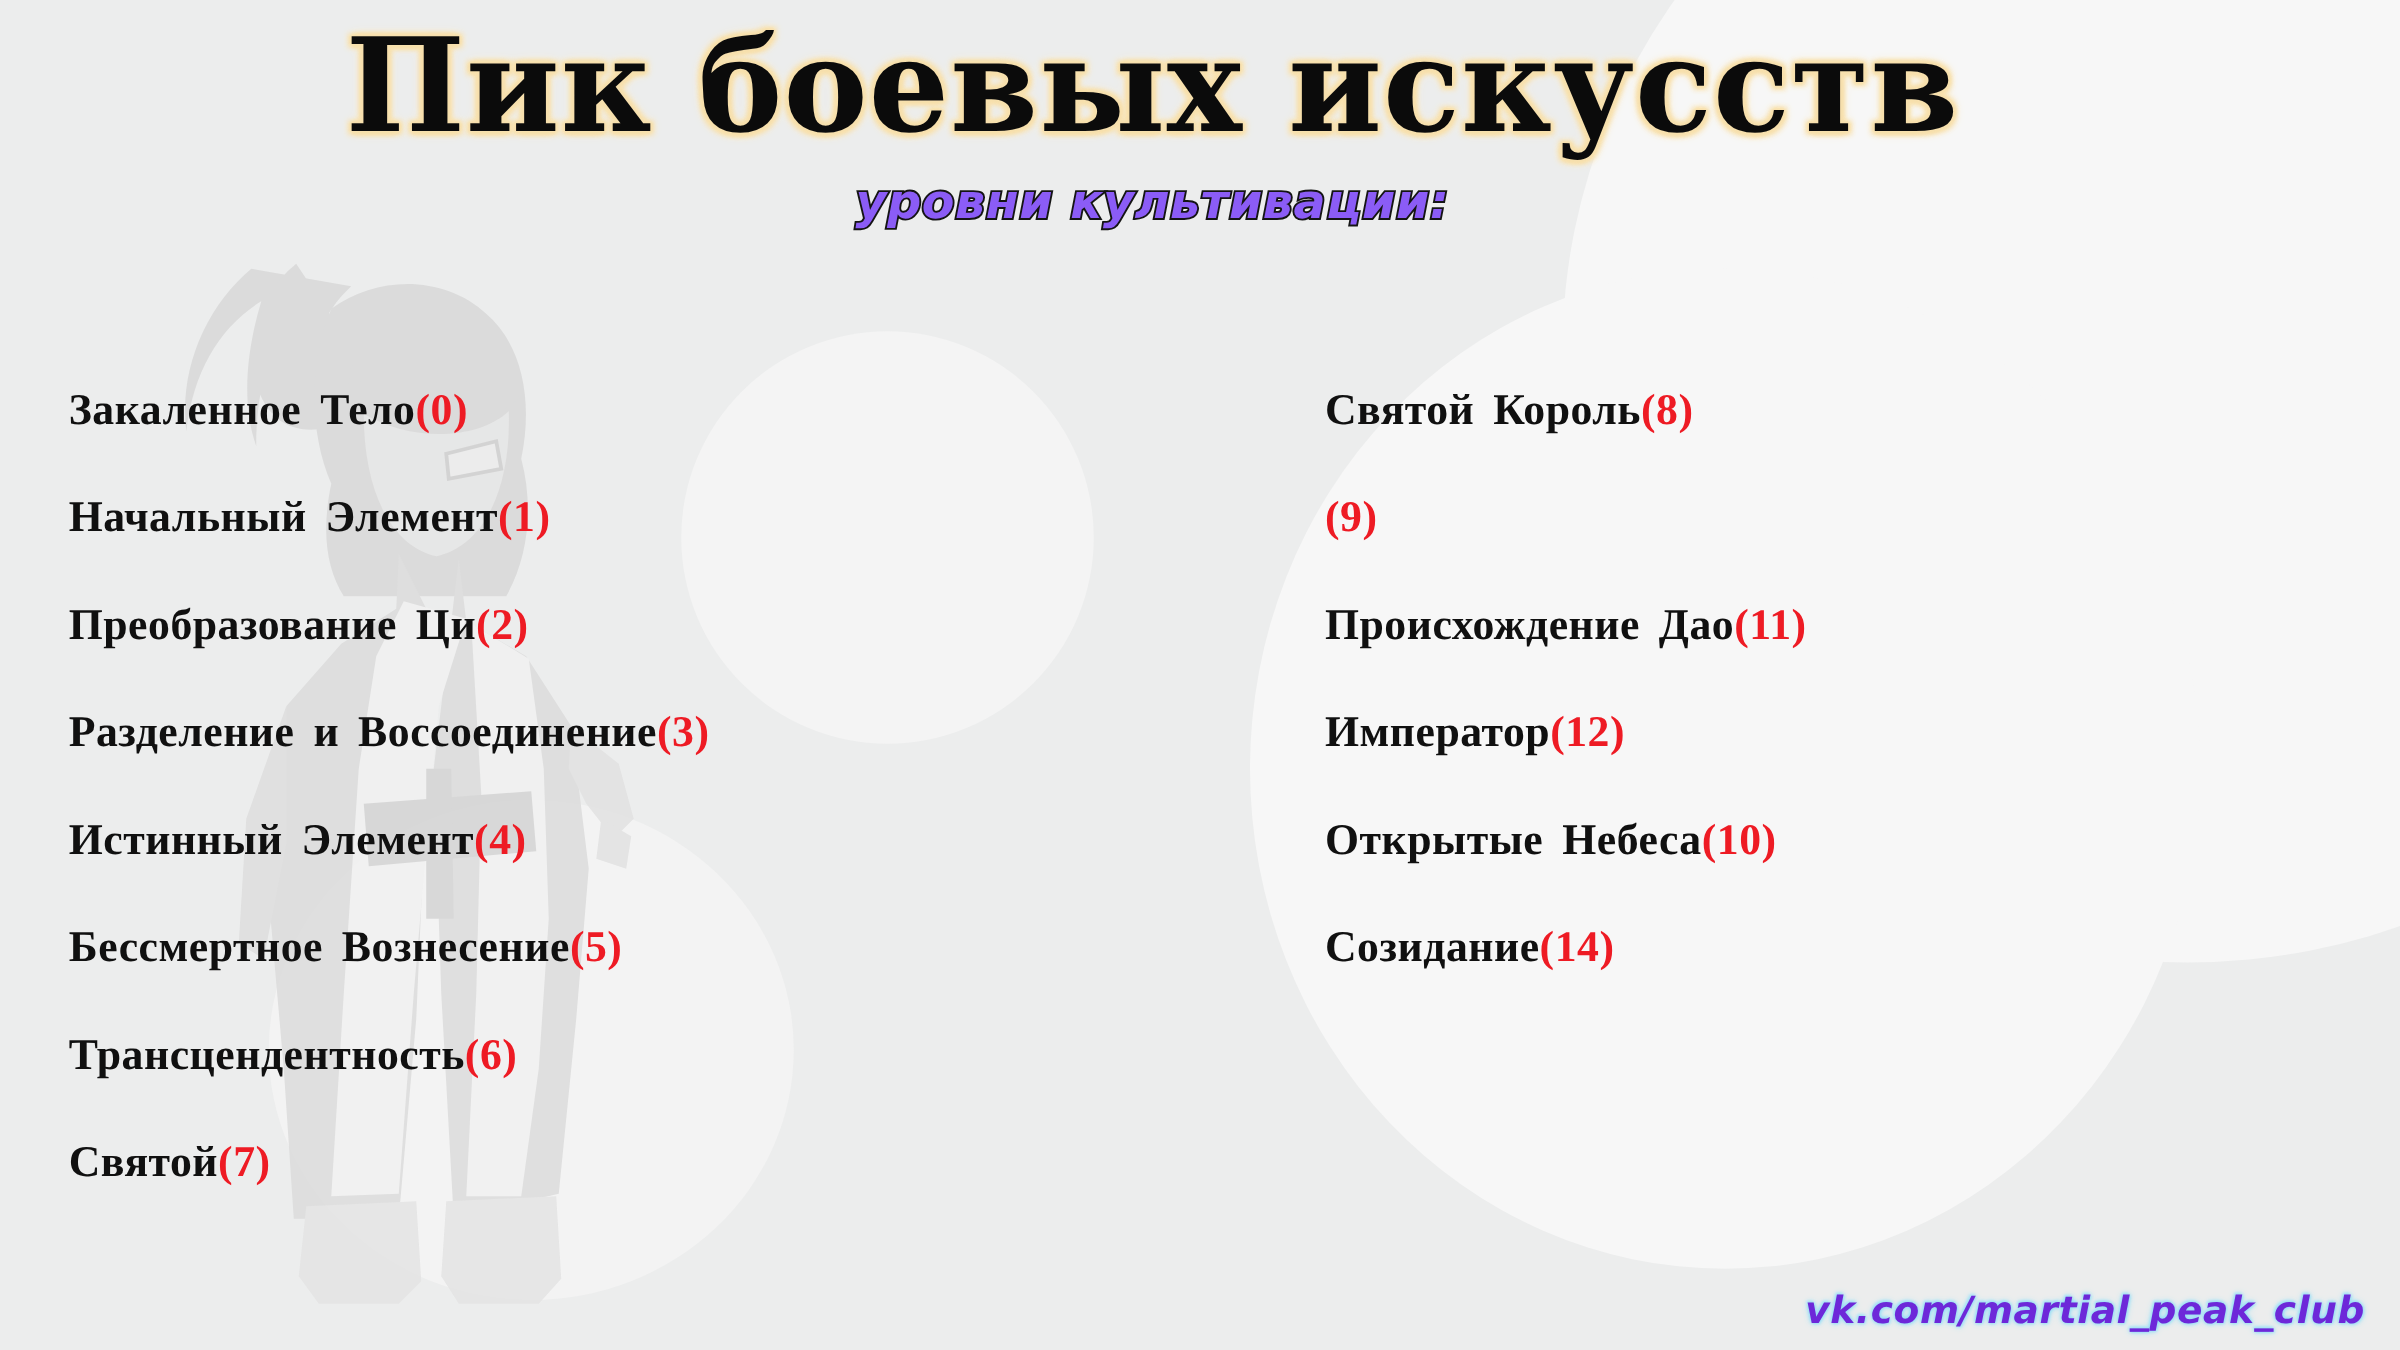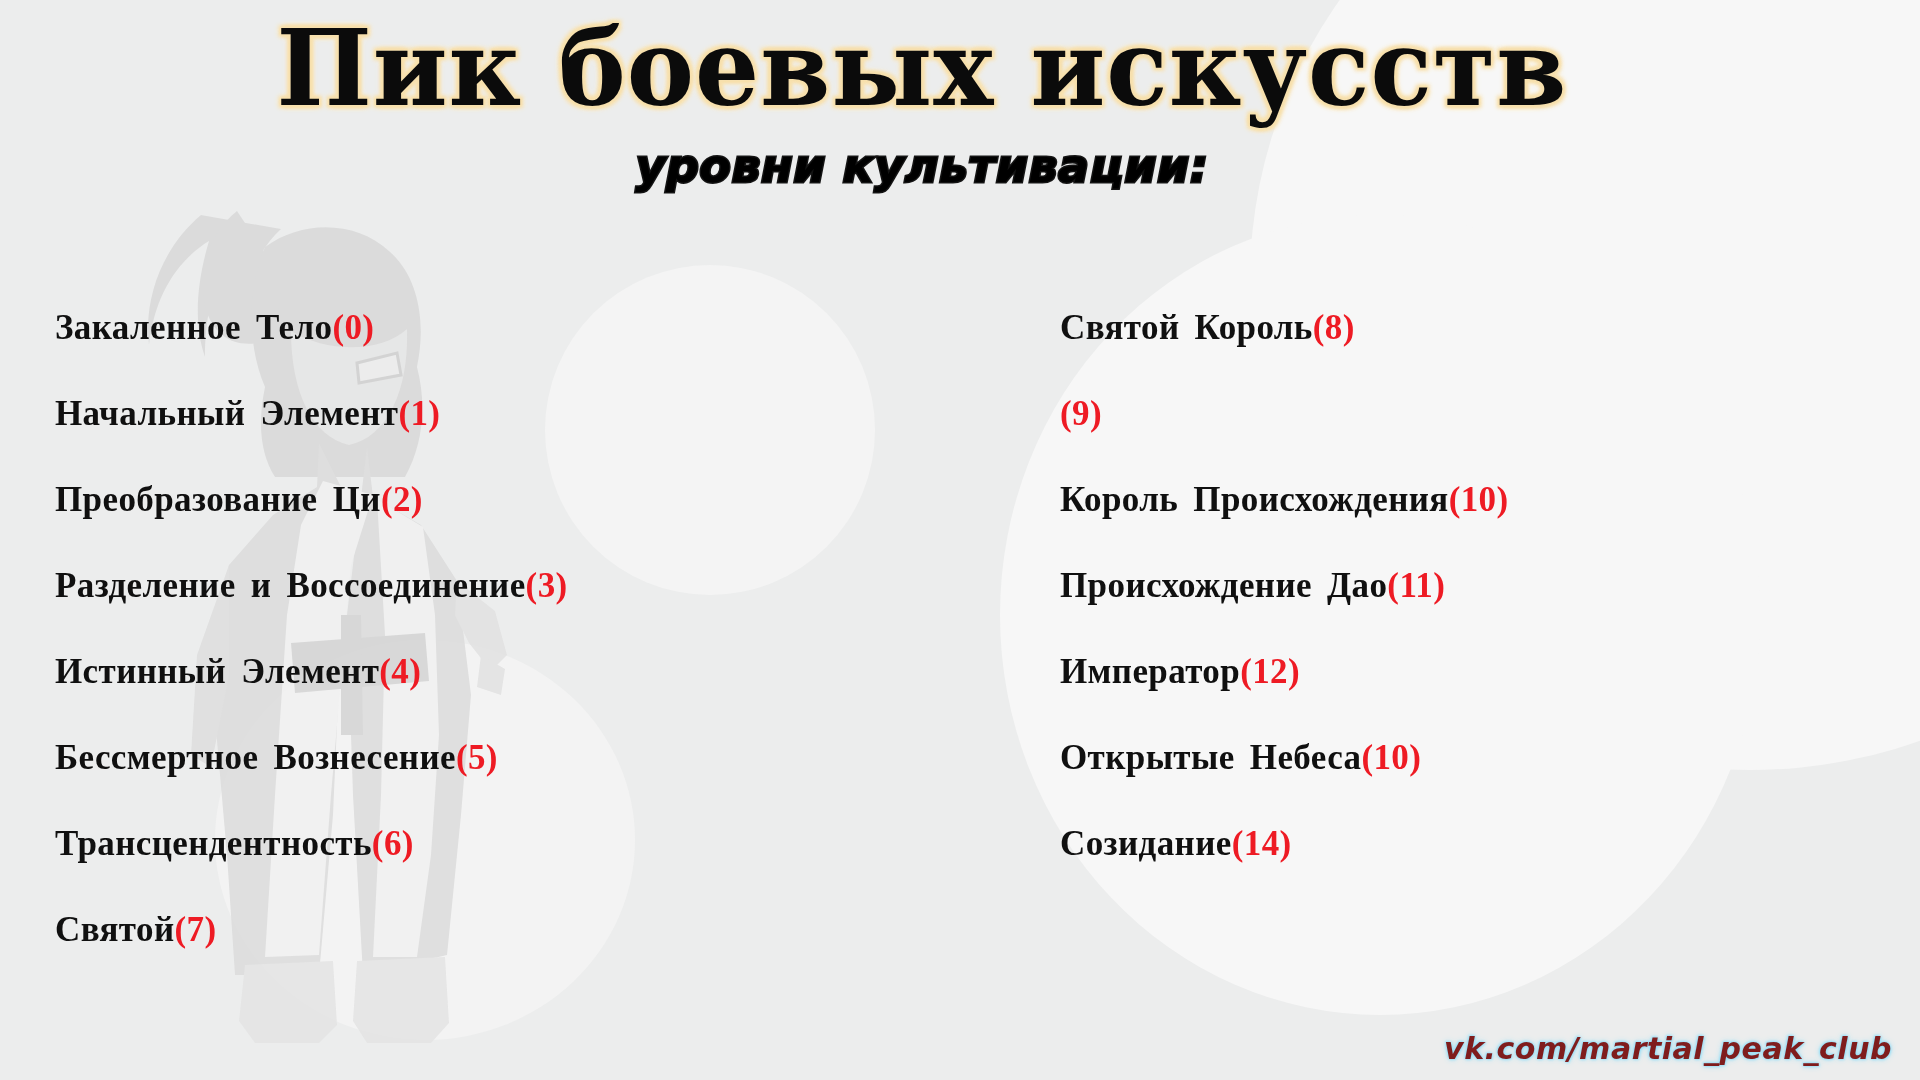--- a/index.html
+++ b/index.html
@@ -81,24 +81,24 @@
       -3px 3px 4px #f7e0ae,
        3px -3px 4px #f7e0ae,
       -3px -3px 4px #f7e0ae,
        0 0 10px #f9e8c4;
     transform: scaleX(0.97);
   }
   #subtitle {
     font-family: "DejaVu Sans", sans-serif;
     font-style: italic;
     font-weight: 700;
-    font-size: 46px;
+    font-size: 38px;
     margin: 0;
     padding-top: 6px;
-    color: #000000;
+    color: #8b5cf6;
     letter-spacing: 0.5px;
     -webkit-text-stroke: 3px #151515;
     paint-order: stroke fill;
     text-shadow: 0 0 1px #151515;
     text-align: center;
   }
 
   
   .rank-column {
     position: absolute;
@@ -123,21 +123,21 @@
 
   
   #footer-watermark {
     position: absolute;
     right: 28px;
     bottom: 14px;
     font-family: "DejaVu Sans", sans-serif;
     font-weight: 700;
     font-style: italic;
     font-size: 30px;
-    color: #7f1d1d;
+    color: #6d28d9;
     letter-spacing: 0.5px;
     text-shadow:
        0 0 3px #8fd8f2,
        0 0 6px #9fe0f5,
        1px 1px 2px #bdeaf8,
       -1px -1px 2px #bdeaf8;
   }
 </style>
 </head>
 <body>
@@ -250,24 +250,20 @@
 
   <div class="rank-column" id="rank-column-right">
     <div class="rank-item">
       <span class="rank-name">Святой Король</span>
         <span class="rank-num">(8)</span>
     </div>
     <div class="rank-item">
         <span class="rank-num">(9)</span>
     </div>
     <div class="rank-item">
-      <span class="rank-name">Король Происхождения</span>
-        <span class="rank-num">(10)</span>
-    </div>
-    <div class="rank-item">
       <span class="rank-name">Происхождение Дао</span>
         <span class="rank-num">(11)</span>
     </div>
     <div class="rank-item">
       <span class="rank-name">Император</span>
         <span class="rank-num">(12)</span>
     </div>
     <div class="rank-item">
       <span class="rank-name">Открытые Небеса</span>
         <span class="rank-num">(10)</span>

